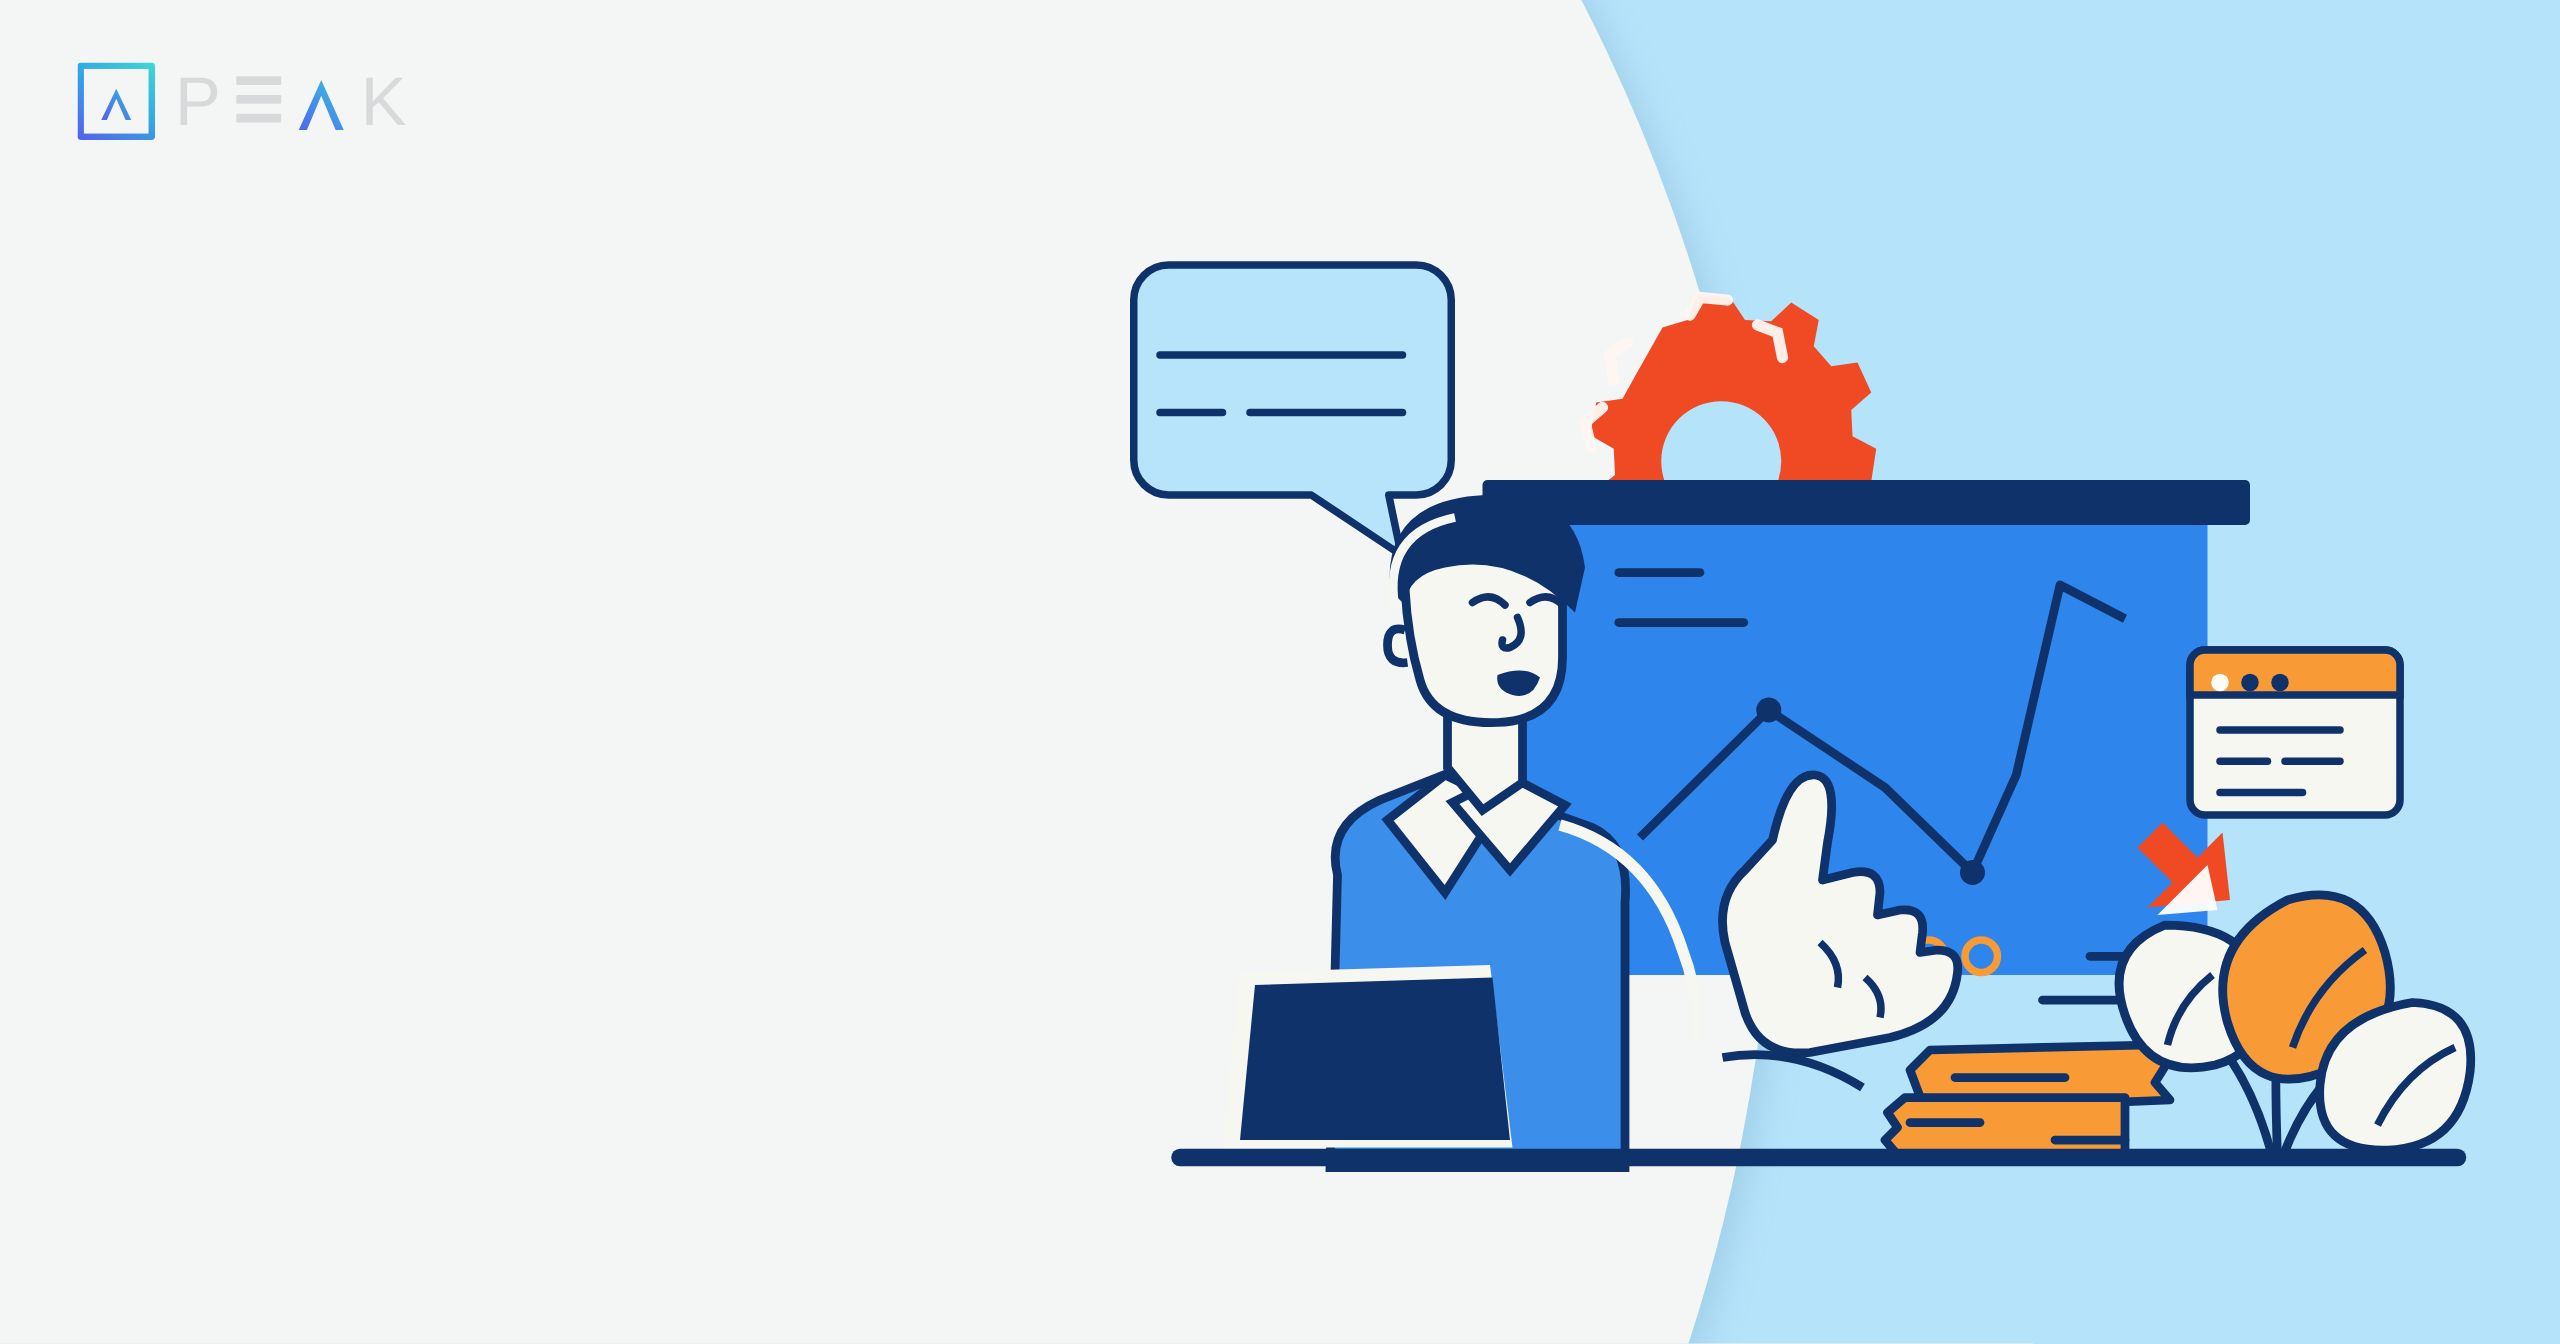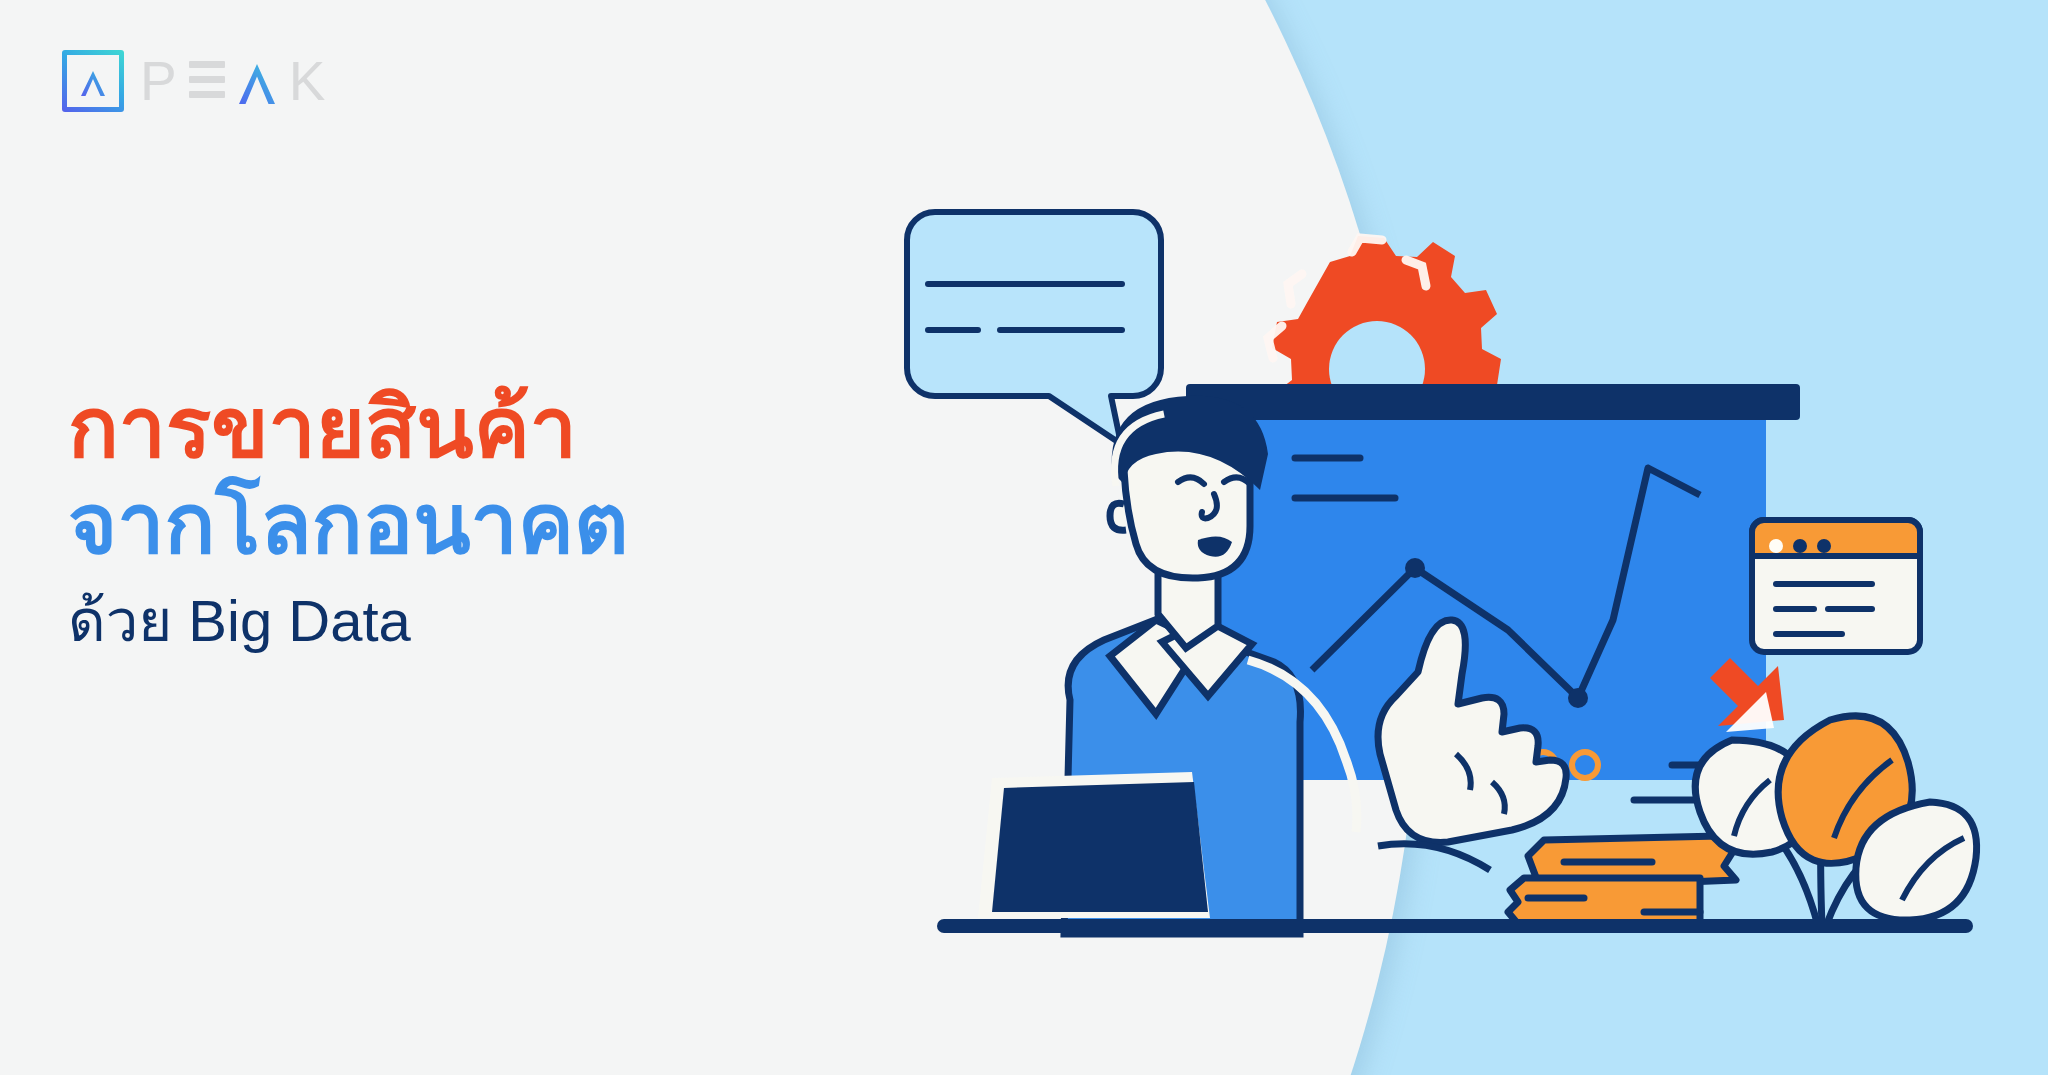--- a/index.html
+++ b/index.html
@@ -100,25 +100,20 @@
             <stop offset="0" stop-color="#3AC4DE"></stop>
             <stop offset="1" stop-color="#4C6BEE"></stop>
           </linearGradient>
         </defs>
         <path d="M20 1 L38 41 L31.5 41 L20 13.5 L8.5 41 L2 41 Z" fill="url(#ga)"></path>
       </svg>
       <span class="lw-k">K</span>
     </div>
   </div>
 
-  <div class="headline">
-    <div class="hl1">การขายสินค้า</div>
-    <div class="hl2">จากโลกอนาคต</div>
-    <div class="hl3">ด้วย Big Data</div>
-  </div>
 
   <div class="illo">
   <svg width="2048" height="1075" viewBox="0 0 2048 1075">
 
     <g>
       <path d="M907 240 a28 28 0 0 1 28 -28 h198 a28 28 0 0 1 28 28 v128 a28 28 0 0 1 -28 28 h-22 l10 48 -72 -48 h-114 a28 28 0 0 1 -28 -28 Z" fill="#B8E4FB" stroke="#0E3269" stroke-width="6" stroke-linejoin="round"></path>
       <line x1="928" y1="284" x2="1122" y2="284" stroke="#0E3269" stroke-width="6" stroke-linecap="round"></line>
       <line x1="928" y1="330" x2="978" y2="330" stroke="#0E3269" stroke-width="6" stroke-linecap="round"></line>
       <line x1="1000" y1="330" x2="1122" y2="330" stroke="#0E3269" stroke-width="6" stroke-linecap="round"></line>
     </g>

